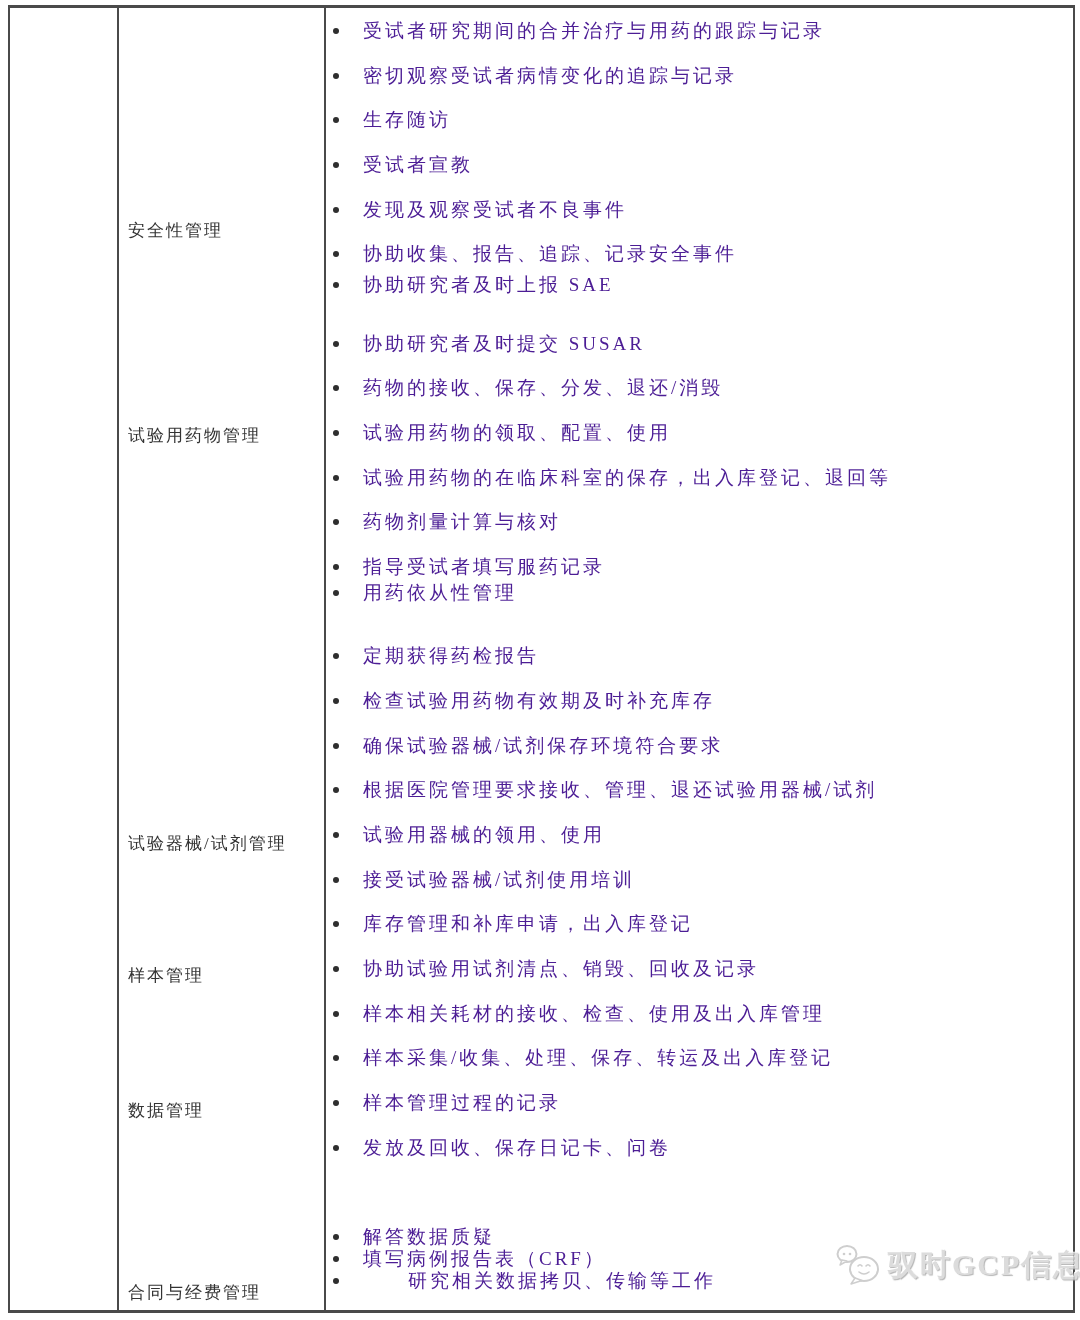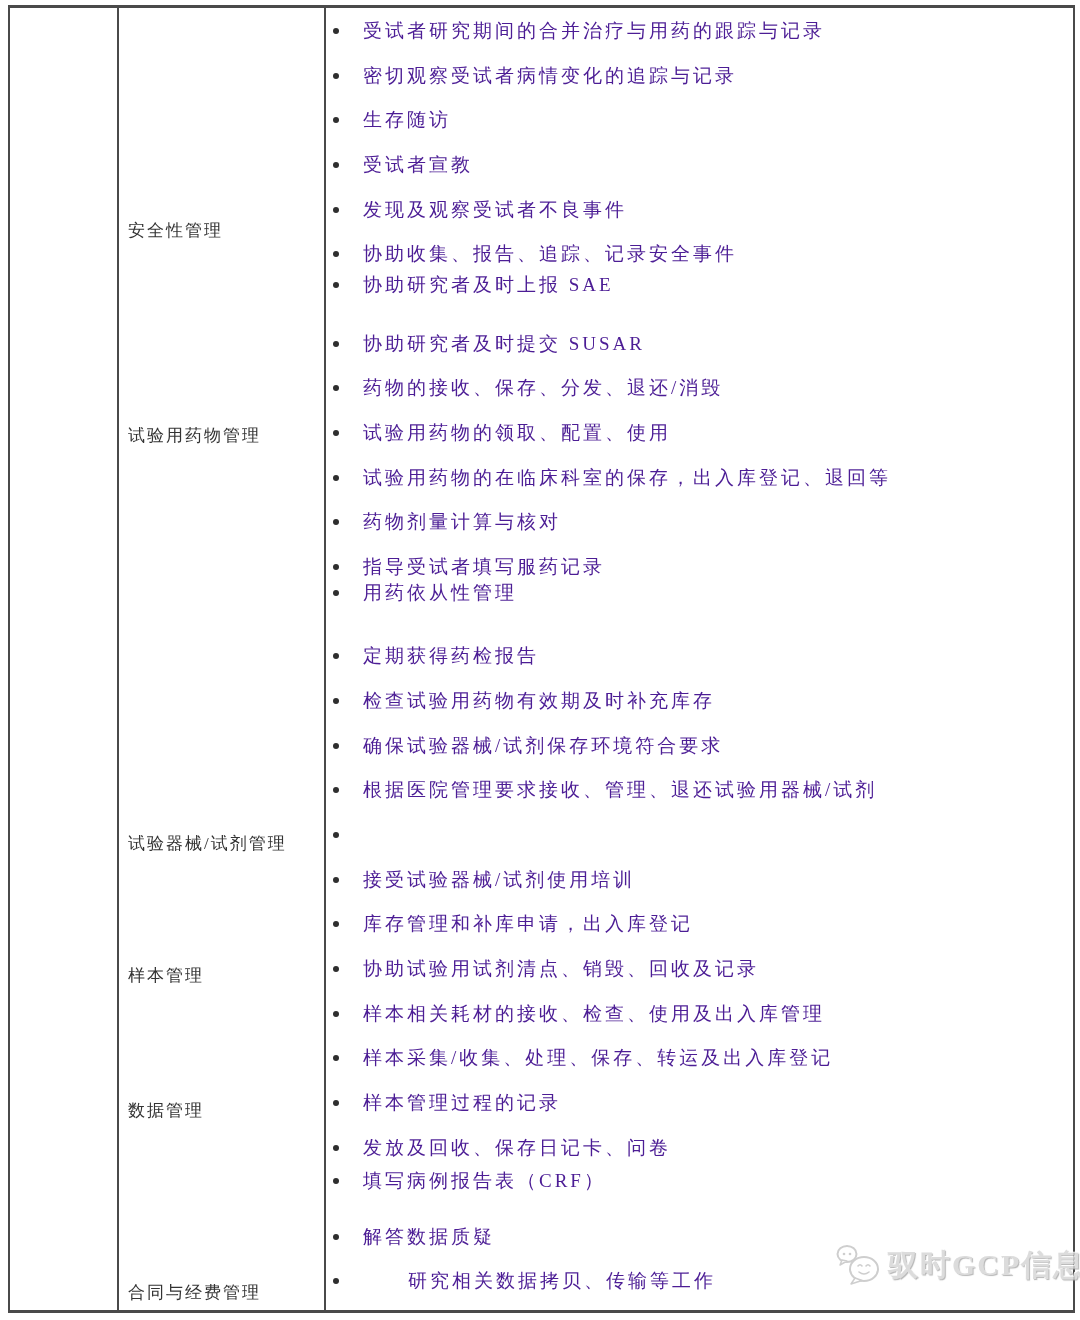--- a/index.html
+++ b/index.html
@@ -180,20 +180,21 @@
       <div class="item-row" style="top: 745.56px;">
         <span class="bullet-dot"></span>
         <span class="item-text">确保试验器械/试剂保存环境符合要求</span>
       </div>
       <div class="item-row" style="top: 790.22px;">
         <span class="bullet-dot"></span>
         <span class="item-text">根据医院管理要求接收、管理、退还试验用器械/试剂</span>
       </div>
       <div class="item-row" style="top: 834.88px;">
         <span class="bullet-dot"></span>
+        <span class="item-text">试验用器械的领用、使用</span>
       </div>
       <div class="item-row" style="top: 879.54px;">
         <span class="bullet-dot"></span>
         <span class="item-text">接受试验器械/试剂使用培训</span>
       </div>
       <div class="item-row" style="top: 924.2px;">
         <span class="bullet-dot"></span>
         <span class="item-text">库存管理和补库申请，出入库登记</span>
       </div>
       <div class="item-row" style="top: 968.86px;">
@@ -209,21 +210,21 @@
         <span class="item-text">样本采集/收集、处理、保存、转运及出入库登记</span>
       </div>
       <div class="item-row" style="top: 1102.84px;">
         <span class="bullet-dot"></span>
         <span class="item-text">样本管理过程的记录</span>
       </div>
       <div class="item-row" style="top: 1147.5px; text-align: center;">
         <span class="bullet-dot"></span>
         <span class="item-text">发放及回收、保存日记卡、问卷</span>
       </div>
-      <div class="item-row" style="top: 1181px;">
+      <div class="item-row" style="top: 1259px;">
         <span class="bullet-dot"></span>
         <span class="item-text">填写病例报告表（CRF）</span>
       </div>
       <div class="item-row" style="top: 1236.82px;">
         <span class="bullet-dot"></span>
         <span class="item-text">解答数据质疑</span>
       </div>
       <div class="item-row" style="top: 1281.48px; gap: 45px;">
         <span class="bullet-dot"></span>
         <span class="item-text">研究相关数据拷贝、传输等工作</span>

